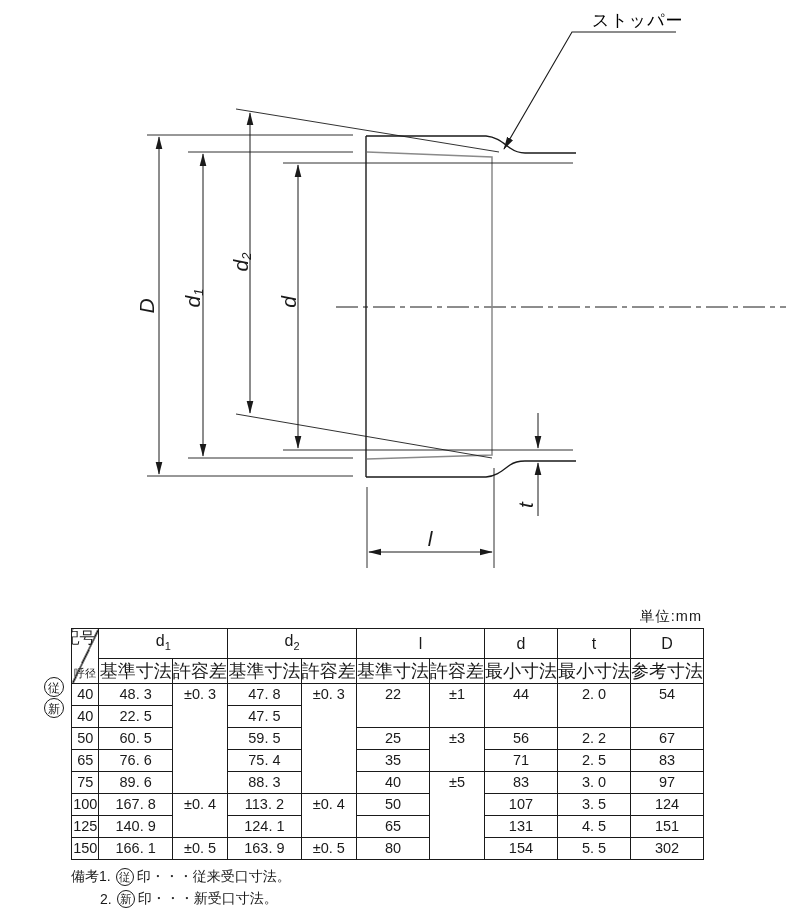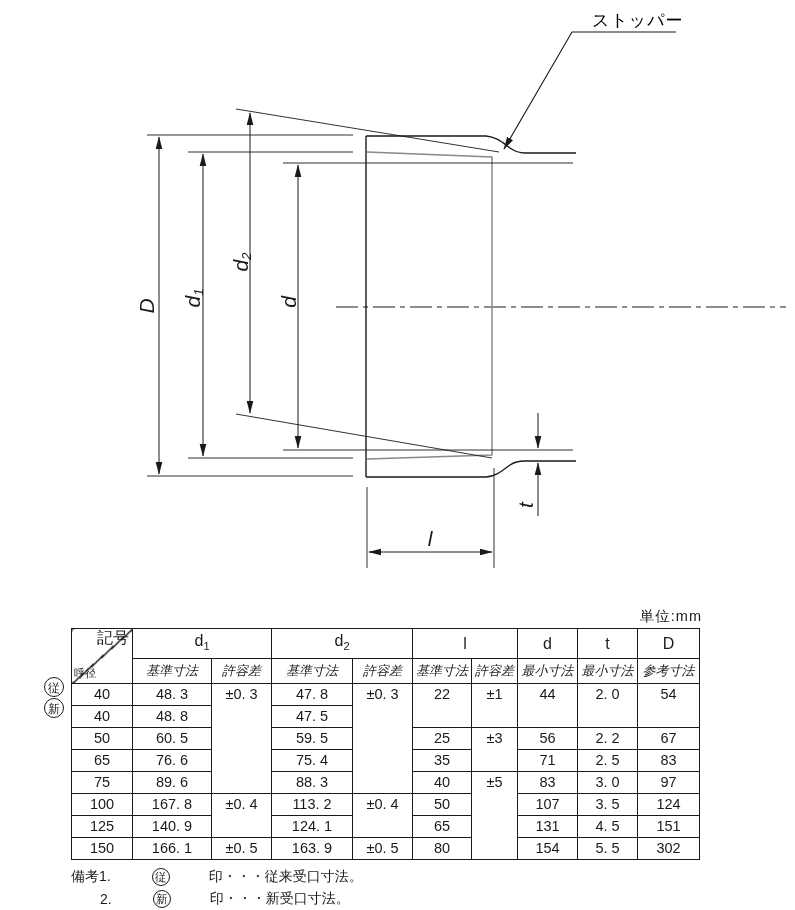--- a/index.html
+++ b/index.html
@@ -7,33 +7,33 @@
   #stage{position:relative;width:795px;height:783px;background:#fff;}
   
   #drawing{position:absolute;top:0;left:0;}
   
   #table-wrap{position:absolute;top:606px;left:28px;width:660px;margin-left:16px;}
   .unit{width:658px;text-align:right;font-size:14.5px;letter-spacing:1px;height:22px;line-height:20px;}
   table.dim{border-collapse:collapse;margin-left:27px;table-layout:fixed;}
   table.dim th,table.dim td{border:1.4px solid #1a1a1a;padding:0;text-align:center;
        font-weight:normal;white-space:nowrap;overflow:hidden;}
   table.dim thead tr:first-child th{height:23px;font-size:16px;line-height:23px;}
-  table.dim thead tr:last-child th{height:24px;font-size:13px;line-height:24px;font-style:italic;}
+  table.dim thead tr:last-child th{height:24px;font-size:18px;line-height:24px;}
   table.dim td{height:21px;font-size:14.5px;line-height:21px;vertical-align:top;}
   table.dim sub{font-size:11px;}
   th.diag{position:relative;background:
      linear-gradient(to bottom right,transparent calc(50% - 0.8px),#1a1a1a calc(50% - 0.8px),
                      #1a1a1a calc(50% + 0.8px),transparent calc(50% + 0.8px));}
   th.diag .tr{position:absolute;top:1px;right:3px;font-size:16px;line-height:16px;}
   th.diag .bl{position:absolute;bottom:2px;left:2px;font-size:11px;line-height:16px;}
   .mark-circle{position:absolute;left:0;width:20px;height:20px;border:1.3px solid #1a1a1a;
      border-radius:50%;font-size:12px;line-height:20px;text-align:center;box-sizing:border-box;}
   #mark-old{top:71px;} #mark-new{top:92px;}
   .notes{margin:6px 0 0 27px;font-size:14px;}
-  .note-line{display:flex;align-items:center;height:22px;gap:36px;}
+  .note-line{display:flex;align-items:center;height:22px;}
   .note-line.second{margin-left:29px;}
   .note-num{margin-right:5px;}
   .note-mark{display:inline-block;width:18px;height:18px;border:1.2px solid #1a1a1a;border-radius:50%;
      font-size:11.5px;line-height:17px;text-align:center;box-sizing:border-box;margin-right:3px;}
 </style>
 </head>
 <body>
 
 <div id="stage">
 
@@ -142,21 +142,21 @@
           <td>47. 8</td>
           <td rowspan="5">±0. 3</td>
           <td rowspan="2">22</td>
           <td rowspan="2">±1</td>
           <td rowspan="2">44</td>
           <td rowspan="2">2. 0</td>
           <td rowspan="2">54</td>
         </tr>
         <tr>
           <td>40</td>
-          <td>48. 8</td>
+          <td>22. 5</td>
           <td>47. 5</td>
         </tr>
         <tr>
           <td>50</td>
           <td>60. 5</td>
           <td>59. 5</td>
           <td>25</td>
           <td rowspan="2">±3</td>
           <td>56</td>
           <td>2. 2</td>

